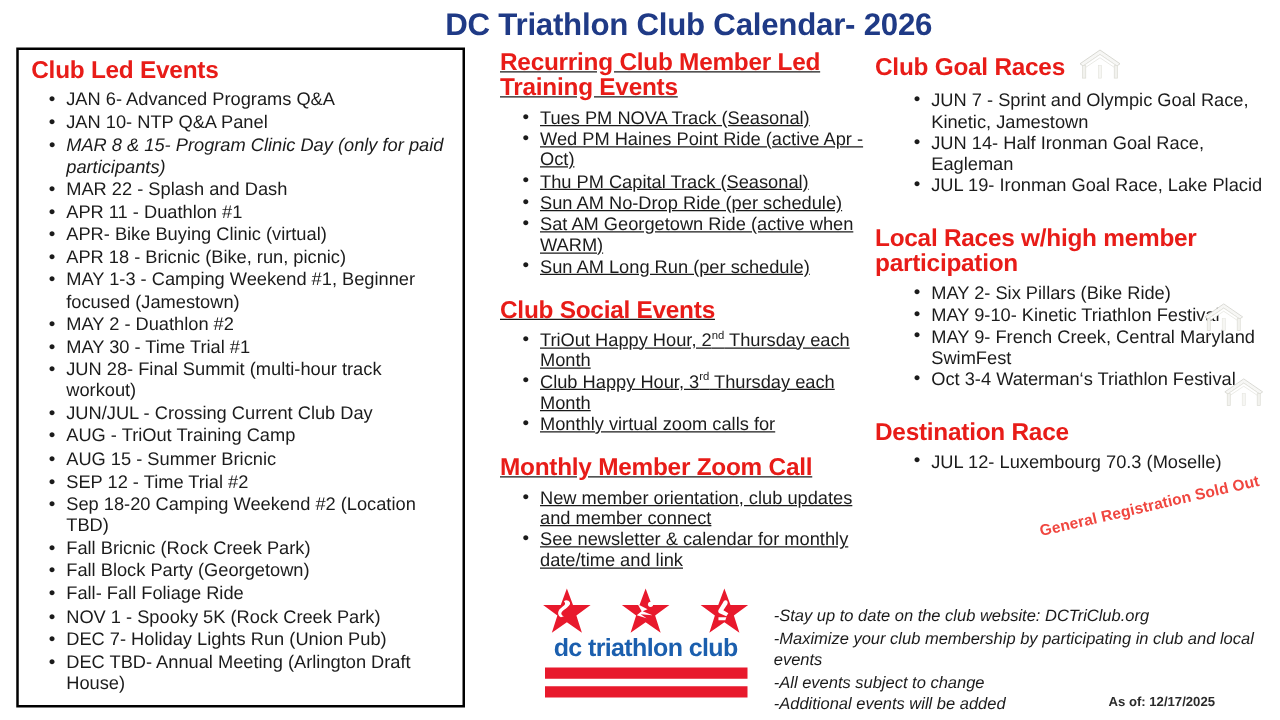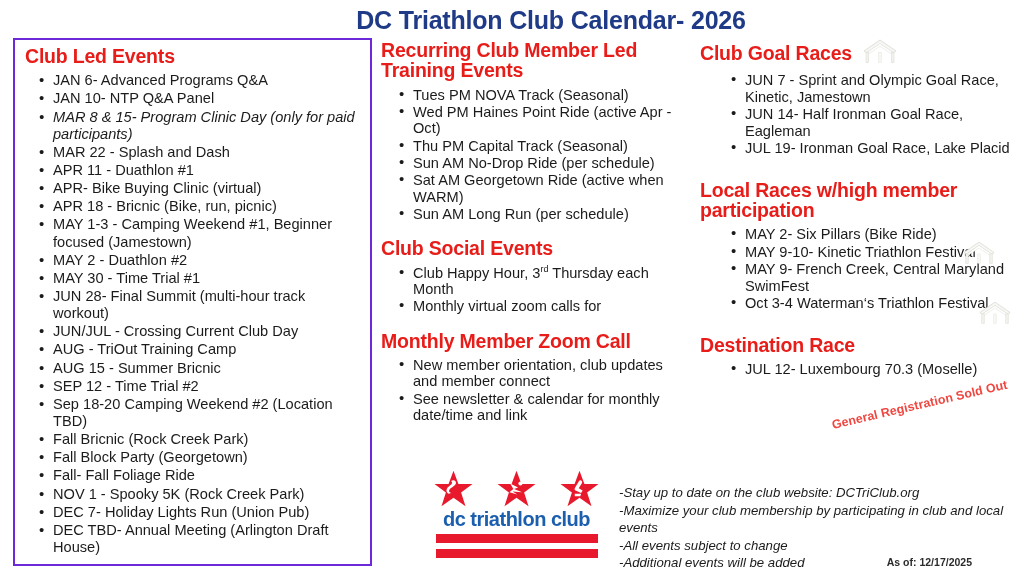--- a/index.html
+++ b/index.html
@@ -19,26 +19,26 @@
     text-align:center;
     font-size:25px;font-weight:bold;
     color:#1f3a86;
     letter-spacing:-0.2px;
     margin-left:39px;
   }
 
   
   .col-left{
     position:absolute;left:13px;top:38px;width:359px;height:528px;
-    border:2px solid #6d28d9;
+    border:2px solid #000000;
     box-sizing:border-box;
     padding:6px 8px 0 10px;
   }
   .col-mid{
-    position:absolute;left:381px;top:40px;width:310px;
+    position:absolute;left:400px;top:40px;width:310px;text-decoration:underline;
   }
   .col-right{
     position:absolute;left:700px;top:38px;width:318px;
   }
 
   
   h2.sec{
     margin:0 0 6px 0;
     color:#e81c18;
     font-size:19.5px;
@@ -176,20 +176,21 @@
         <li>Thu PM Capital Track (Seasonal)</li>
         <li>Sun AM No-Drop Ride (per schedule)</li>
         <li>Sat AM Georgetown Ride (active when WARM)</li>
         <li>Sun AM Long Run (per schedule)</li>
       </ul>
 
     <div class="gap-md"></div>
 
     <h2 class="sec">Club Social Events</h2>
     <ul class="ev" id="list-social">
+        <li>TriOut Happy Hour, 2<sup>nd</sup> Thursday each Month</li>
         <li>Club Happy Hour, 3<sup>rd</sup> Thursday each Month</li>
         <li>Monthly virtual zoom calls for</li>
       </ul>
 
     <div class="gap-md"></div>
 
     <h2 class="sec">Monthly Member Zoom Call</h2>
     <ul class="ev" id="list-zoom">
         <li>New member orientation, club updates and member connect</li>
         <li>See newsletter &amp; calendar for monthly date/time and link</li>

